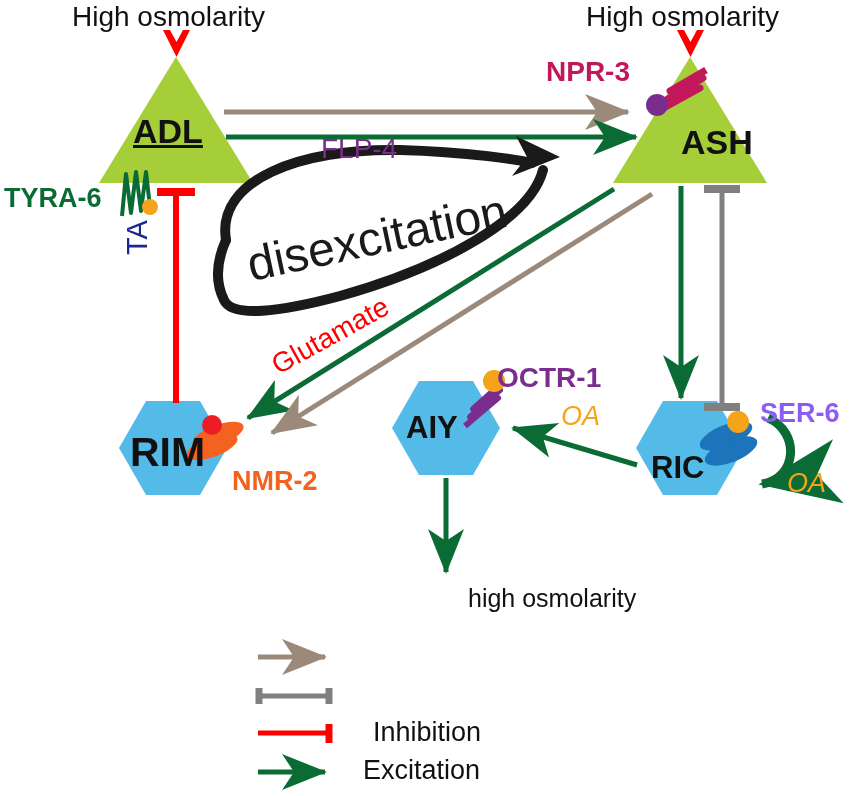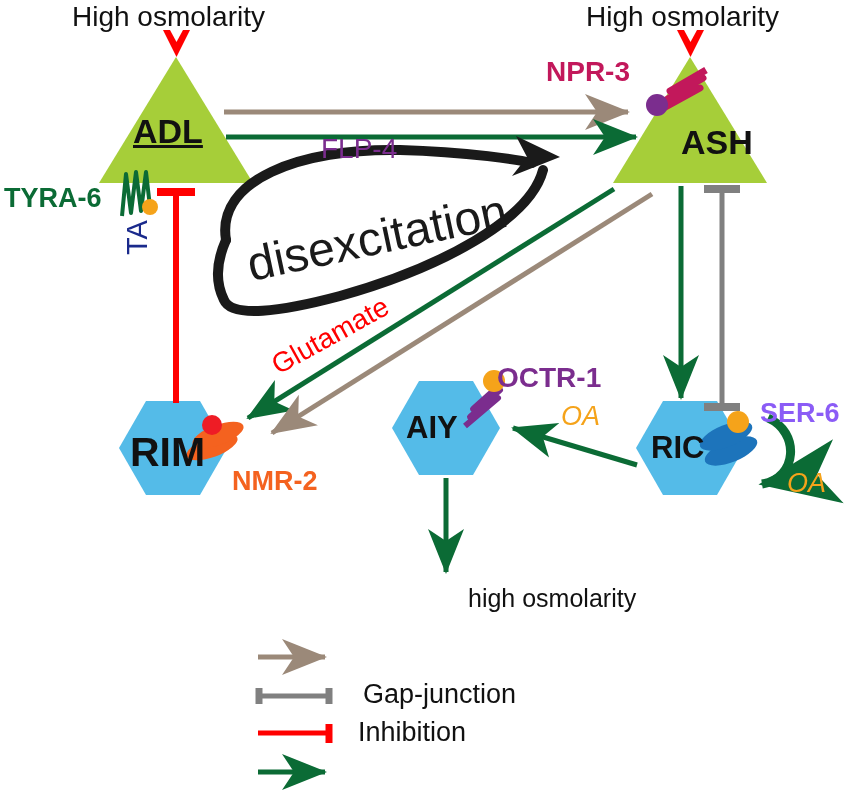--- a/index.html
+++ b/index.html
@@ -127,21 +127,21 @@
     </g>
   </svg>
 
   <div class="lbl stim" style="left:72px;top:3px;">High osmolarity</div>
   <div class="lbl stim" style="left:586px;top:3px;">High osmolarity</div>
 
   <div class="lbl neuron-name" style="left:133px;top:114px;font-size:34px;text-decoration:underline;">ADL</div>
   <div class="lbl neuron-name" style="left:645px;top:125px;font-size:34px;margin-left:36px;">ASH</div>
   <div class="lbl neuron-name" style="left:130px;top:432px;font-size:41px;">RIM</div>
   <div class="lbl neuron-name" style="left:406px;top:412px;font-size:31px;">AIY</div>
-  <div class="lbl neuron-name" style="left:651px;top:432px;font-size:31px;">RIC</div>
+  <div class="lbl neuron-name" style="left:651px;top:452px;font-size:31px;">RIC</div>
 
   <div class="lbl recep" style="left:4px;top:185px;font-size:27px;color:#0b6b35;">TYRA-6</div>
   <div class="lbl recep" style="left:546px;top:58px;font-size:28px;color:#c2185b;">NPR-3</div>
   <div class="lbl recep" style="left:232px;top:444px;font-size:27px;color:#f4621f;margin-top:24px;">NMR-2</div>
   <div class="lbl recep" style="left:497px;top:364px;font-size:28px;color:#7b2d8e;">OCTR-1</div>
   <div class="lbl recep" style="left:760px;top:400px;font-size:27px;color:#8b5cf6;">SER-6</div>
 
   <div class="lbl" style="left:321px;top:135px;font-size:28px;color:#7b2d8e;">FLP-4</div>
 
   <div class="lbl" style="left:123px;top:255px;font-size:29px;color:#1a2a8c;font-weight:400;
@@ -152,16 +152,16 @@
 
   <div class="lbl" style="left:561px;top:403px;font-size:27px;color:#f5a31a;font-style:italic;">OA</div>
 
   <div class="lbl" style="left:787px;top:470px;font-size:27px;color:#f5a31a;font-style:italic;">OA</div>
 
   <div class="lbl" style="left:243px;top:242px;font-size:48px;color:#1a1a1a;
               transform:rotate(-12deg);transform-origin:left top;">disexcitation</div>
 
   <div class="lbl" style="left:468px;top:586px;font-size:25px;color:#111111;">high osmolarity</div>
 
-  <div class="lbl" style="left:363px;top:681px;font-size:27px;color:#111111;">Gap-junction</div>
-  <div class="lbl" style="left:358px;top:719px;font-size:27px;color:#111111;">Inhibition</div>
+  <div class="lbl" style="left:373px;top:719px;font-size:27px;color:#111111;">Inhibition</div>
+  <div class="lbl" style="left:363px;top:757px;font-size:27px;color:#111111;">Excitation</div>
 
 </div>
 
 </body></html>

